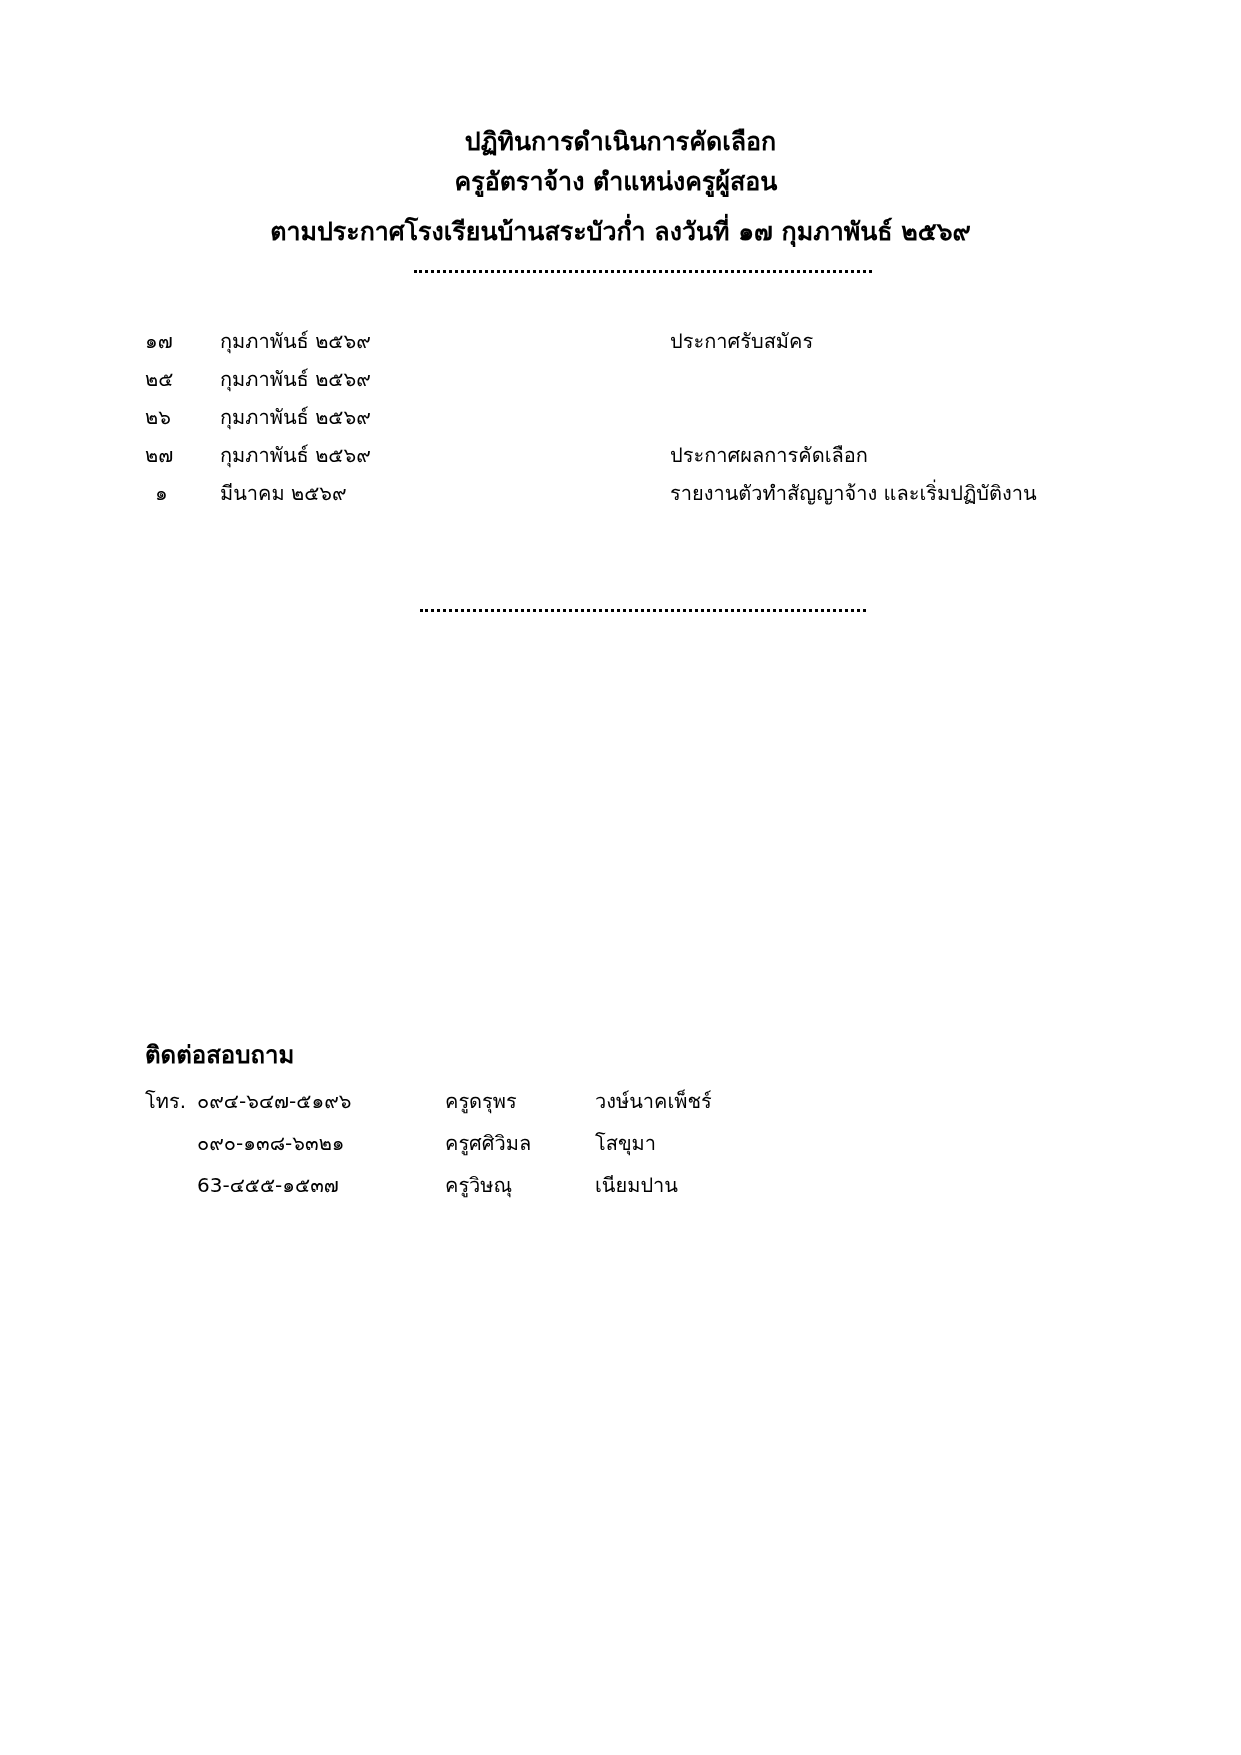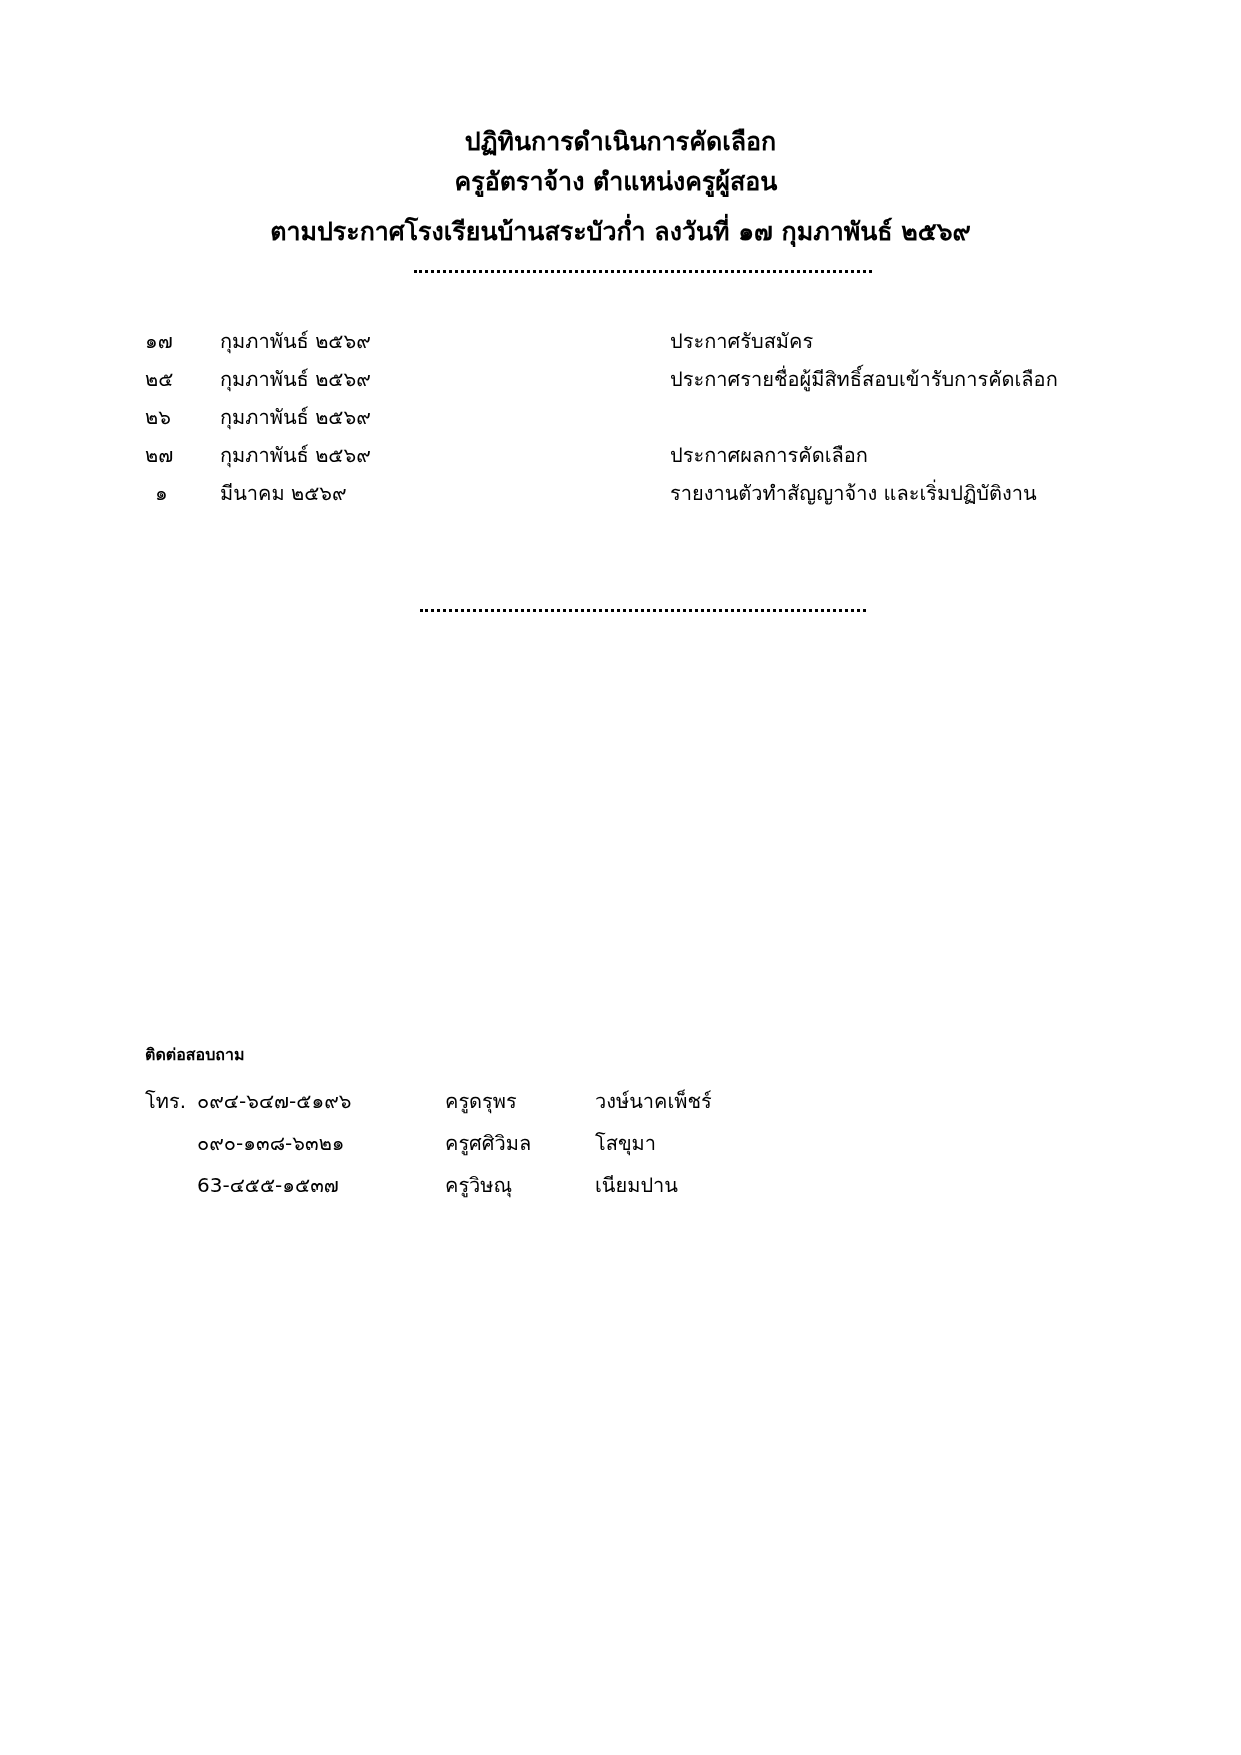--- a/index.html
+++ b/index.html
@@ -82,21 +82,21 @@
     }
 
     .contact {
       position: absolute;
       left: 145px;
       top: 1035px;
       width: 800px;
     }
     .contact-heading {
       font-weight: bold;
-      font-size: 16px;
+      font-size: 24px;
       line-height: 40px;
       height: 45px;
     }
     .contact-row {
       position: relative;
       height: 42px;
       font-size: 20px;
       line-height: 42px;
       white-space: nowrap;
     }
@@ -120,21 +120,20 @@
 
   <div class="schedule">
     <div class="sched-row">
       <span class="sched-day">๑๗</span>
       <span class="sched-month">กุมภาพันธ์ ๒๕๖๙</span>
       <span class="sched-activity">ประกาศรับสมัคร</span>
     </div>
     <div class="sched-row">
       <span class="sched-day">๒๕</span>
       <span class="sched-month">กุมภาพันธ์ ๒๕๖๙</span>
-      <span class="sched-activity">ประกาศรายชื่อผู้มีสิทธิ์สอบเข้ารับการคัดเลือก</span>
     </div>
     <div class="sched-row">
       <span class="sched-day">๒๖</span>
       <span class="sched-month">กุมภาพันธ์ ๒๕๖๙</span>
     </div>
     <div class="sched-row">
       <span class="sched-day">๒๗</span>
       <span class="sched-month">กุมภาพันธ์ ๒๕๖๙</span>
       <span class="sched-activity">ประกาศผลการคัดเลือก</span>
     </div>

